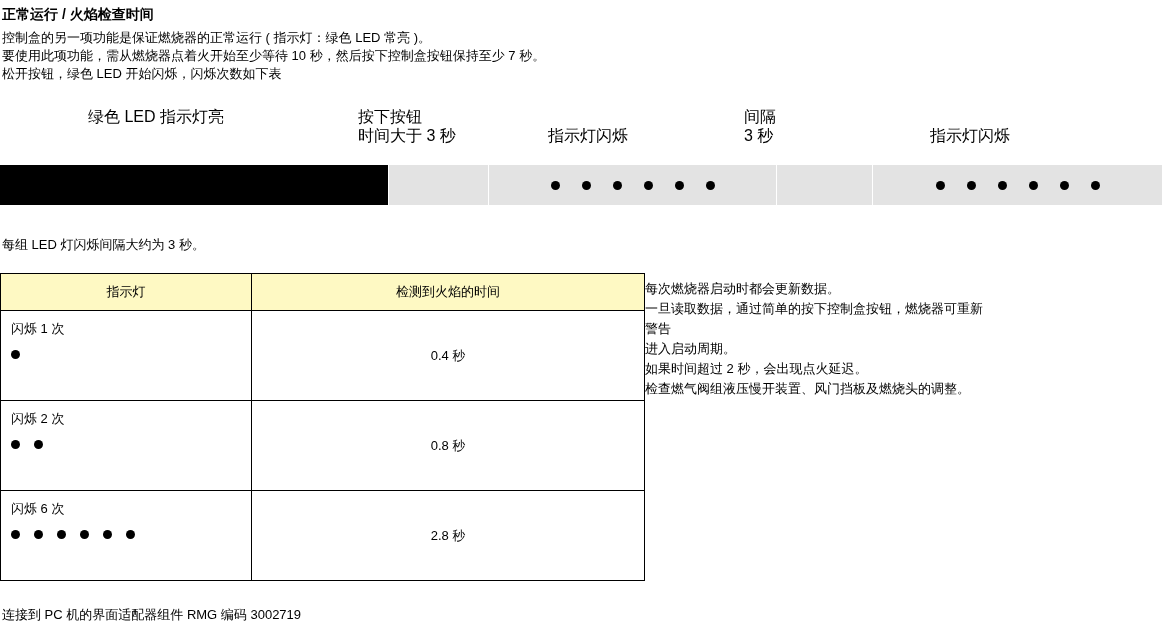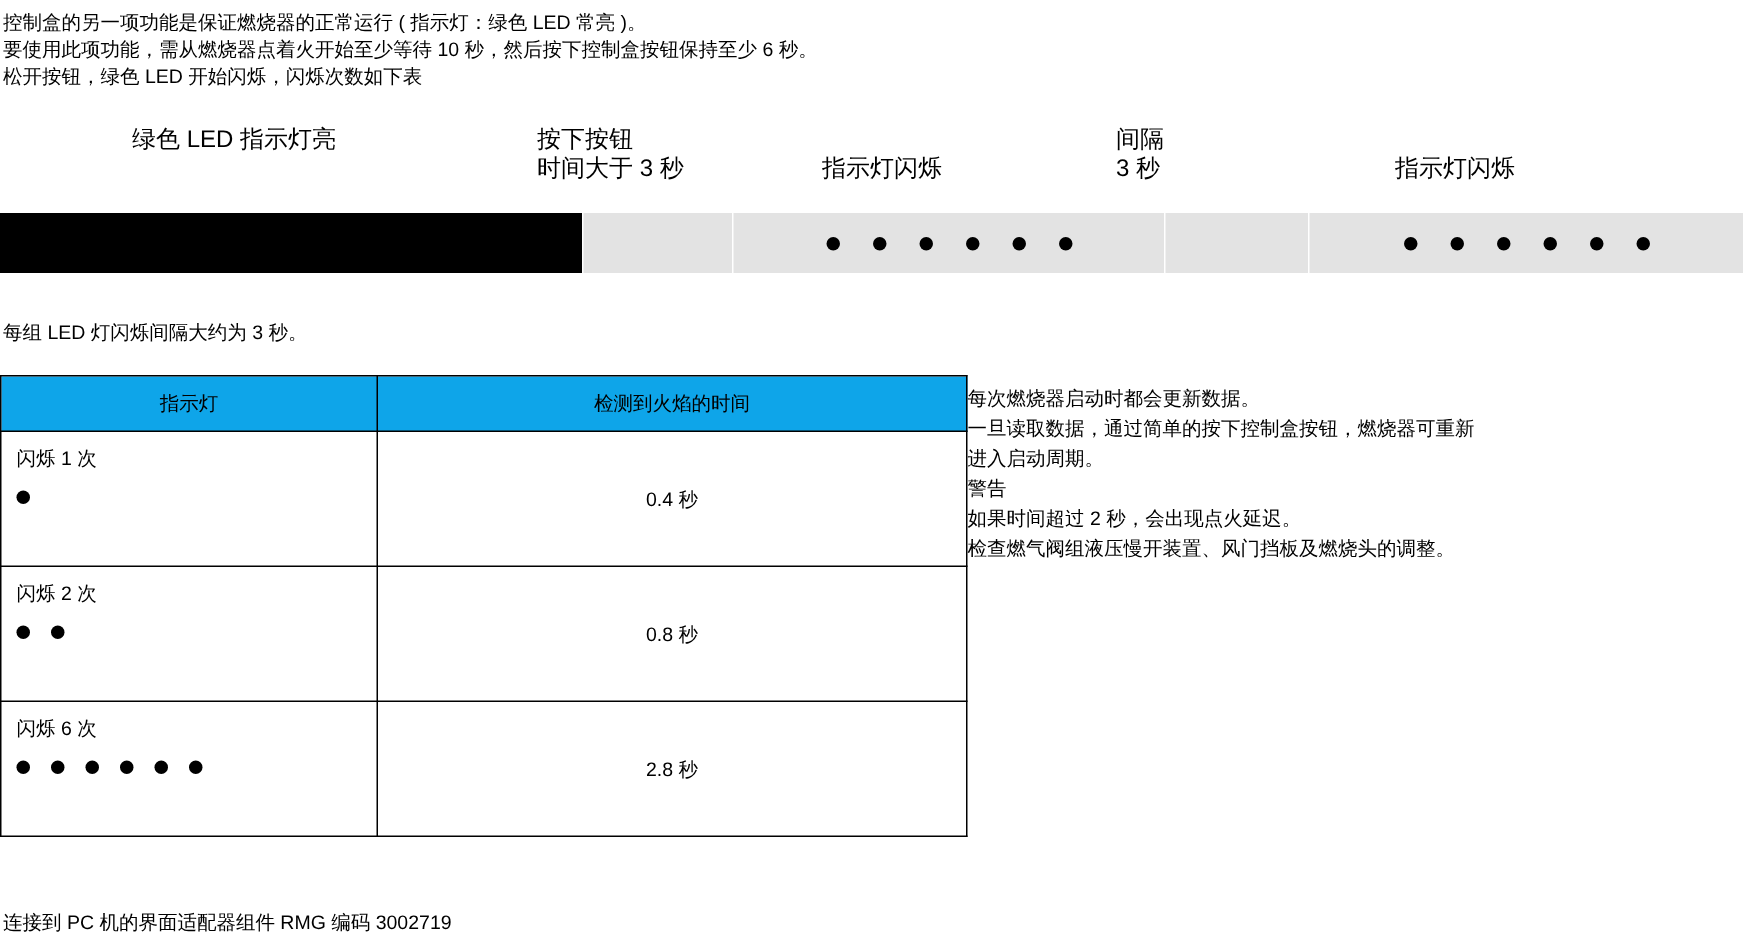--- a/index.html
+++ b/index.html
@@ -91,21 +91,21 @@
     border-collapse: collapse;
     width: 644px;
     table-layout: fixed;
   }
   table.flash th, table.flash td {
     border: 1px solid #000000;
     padding: 0;
     vertical-align: middle;
   }
   table.flash th {
-    background: #0ea5e9;
+    background: #fef9c3;
     font-weight: normal;
     font-size: 13px;
     height: 36px;
     text-align: center;
   }
   table.flash td.leftcell {
     height: 80px;
     padding: 9px 0 0 10px;
     vertical-align: top;
     font-size: 13px;
@@ -134,22 +134,23 @@
     bottom: 6px;
     font-size: 13px;
   }
 </style>
 </head>
 <body>
 
 <div class="page">
 
   <div class="intro">
+    <div class="title">正常运行 / 火焰检查时间</div>
     <div class="line">控制盒的另一项功能是保证燃烧器的正常运行 ( 指示灯：绿色 LED 常亮 )。</div>
-    <div class="line">要使用此项功能，需从燃烧器点着火开始至少等待 10 秒，然后按下控制盒按钮保持至少 6 秒。</div>
+    <div class="line">要使用此项功能，需从燃烧器点着火开始至少等待 10 秒，然后按下控制盒按钮保持至少 7 秒。</div>
     <div class="line">松开按钮，绿色 LED 开始闪烁，闪烁次数如下表</div>
   </div>
 
   <div class="timeline">
     <div class="tl-labels">
       <div class="tl-label" style="left:88px; top:0; width:190px;">
         <div><span>绿色 LED 指示灯亮</span></div>
       </div>
       <div class="tl-label" style="left:358px; top:0; width:160px;">
         <div><span>按下按钮</span></div>
@@ -239,22 +240,22 @@
             </div>
           </td>
           <td class="rightcell">2.8 秒</td>
         </tr>
       </tbody>
     </table>
 
     <div class="side-notes">
       <div>每次燃烧器启动时都会更新数据。</div>
       <div>一旦读取数据，通过简单的按下控制盒按钮，燃烧器可重新</div>
+      <div>警告</div>
       <div>进入启动周期。</div>
-      <div>警告</div>
       <div>如果时间超过 2 秒，会出现点火延迟。</div>
       <div>检查燃气阀组液压慢开装置、风门挡板及燃烧头的调整。</div>
     </div>
   </div>
 
   <div class="footer">连接到 PC 机的界面适配器组件 RMG  编码 3002719</div>
 
 </div>
 
 </body></html>

